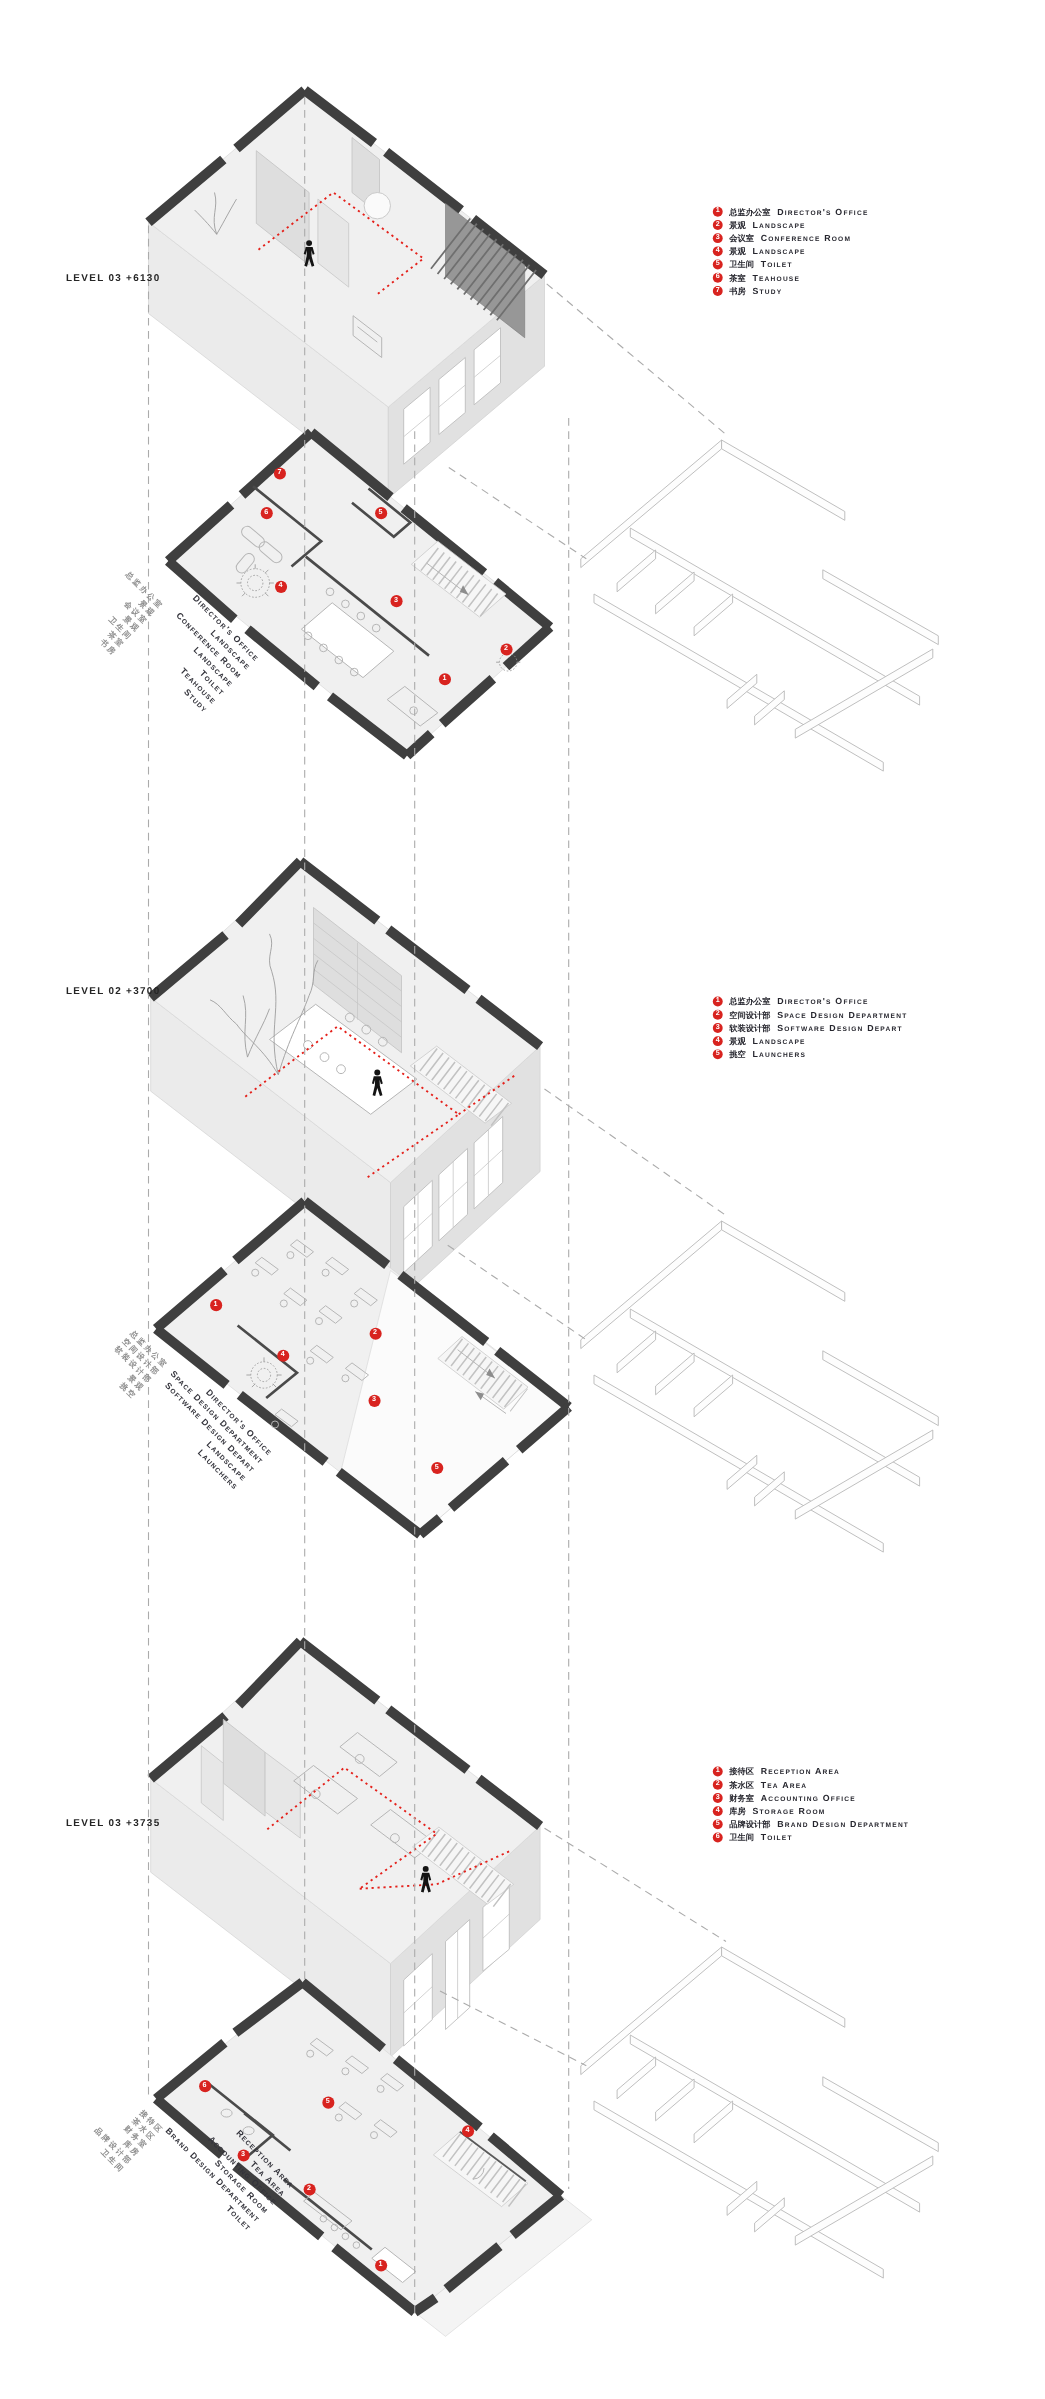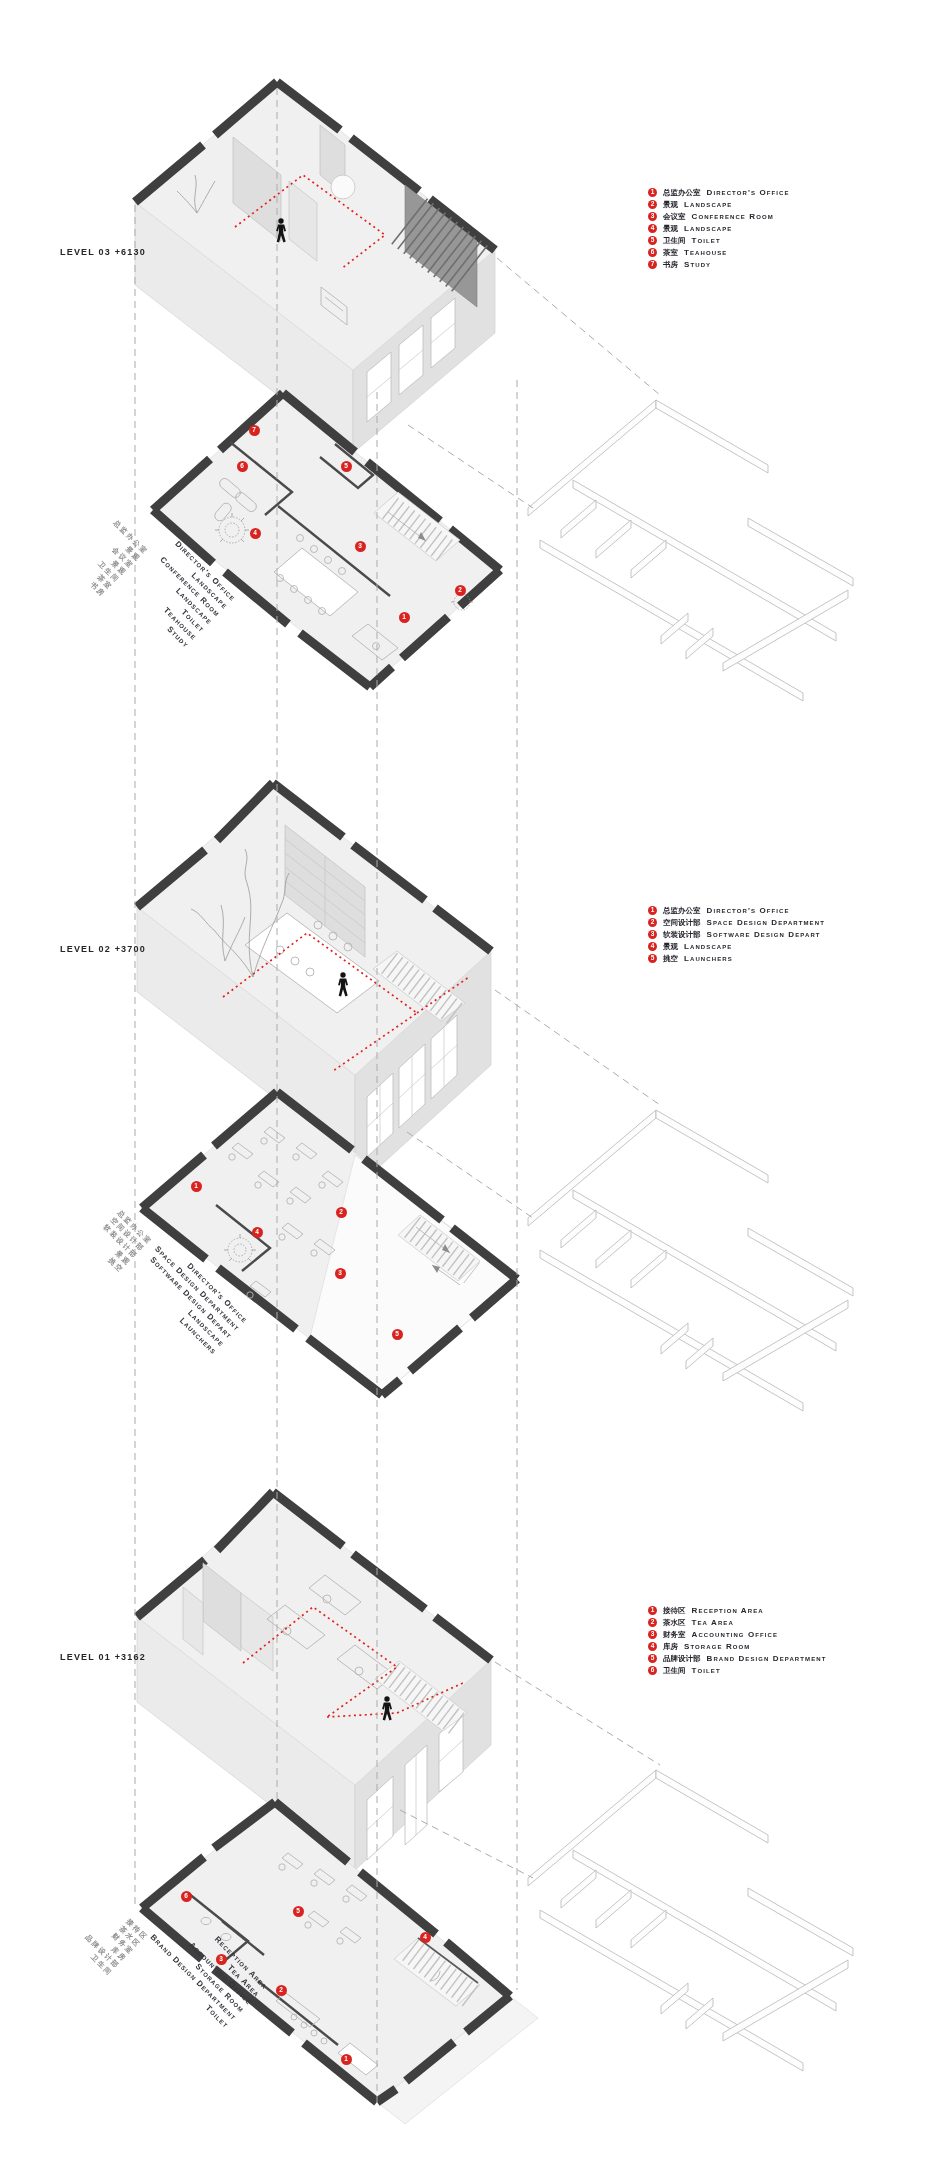--- a/index.html
+++ b/index.html
@@ -320,22 +320,22 @@
     <path class="dash" d="M517,380 V1990"></path>
     <path class="dash" d="M408,425 L533,508"></path>
     <path class="dash" d="M497,258 L660,395"></path>
     <path class="dash" d="M407,1132 L533,1218"></path>
     <path class="dash" d="M495,990 L660,1105"></path>
     <path class="dash" d="M400,1810 L533,1878"></path>
     <path class="dash" d="M495,1662 L660,1765"></path>
   </svg>
 
   <div class="level-label" style="left:60px;top:247px">LEVEL 03 +6130</div>
-  <div class="level-label" style="left:60px;top:944px">LEVEL 02 +3700</div>
-  <div class="level-label" style="left:60px;top:1652px">LEVEL 01 +3162</div>
+  <div class="level-label" style="left:60px;top:896px">LEVEL 02 +3700</div>
+  <div class="level-label" style="left:60px;top:1652px">LEVEL 03 +3735</div>
 
   <div class="legend" style="left:648px;top:188px">
 
       <div class="legend-row">
         <span class="legend-num">1</span>
         <span class="legend-zh">总监办公室</span>
         <span class="legend-en">Director's Office</span>
       </div>
 
       <div class="legend-row">

